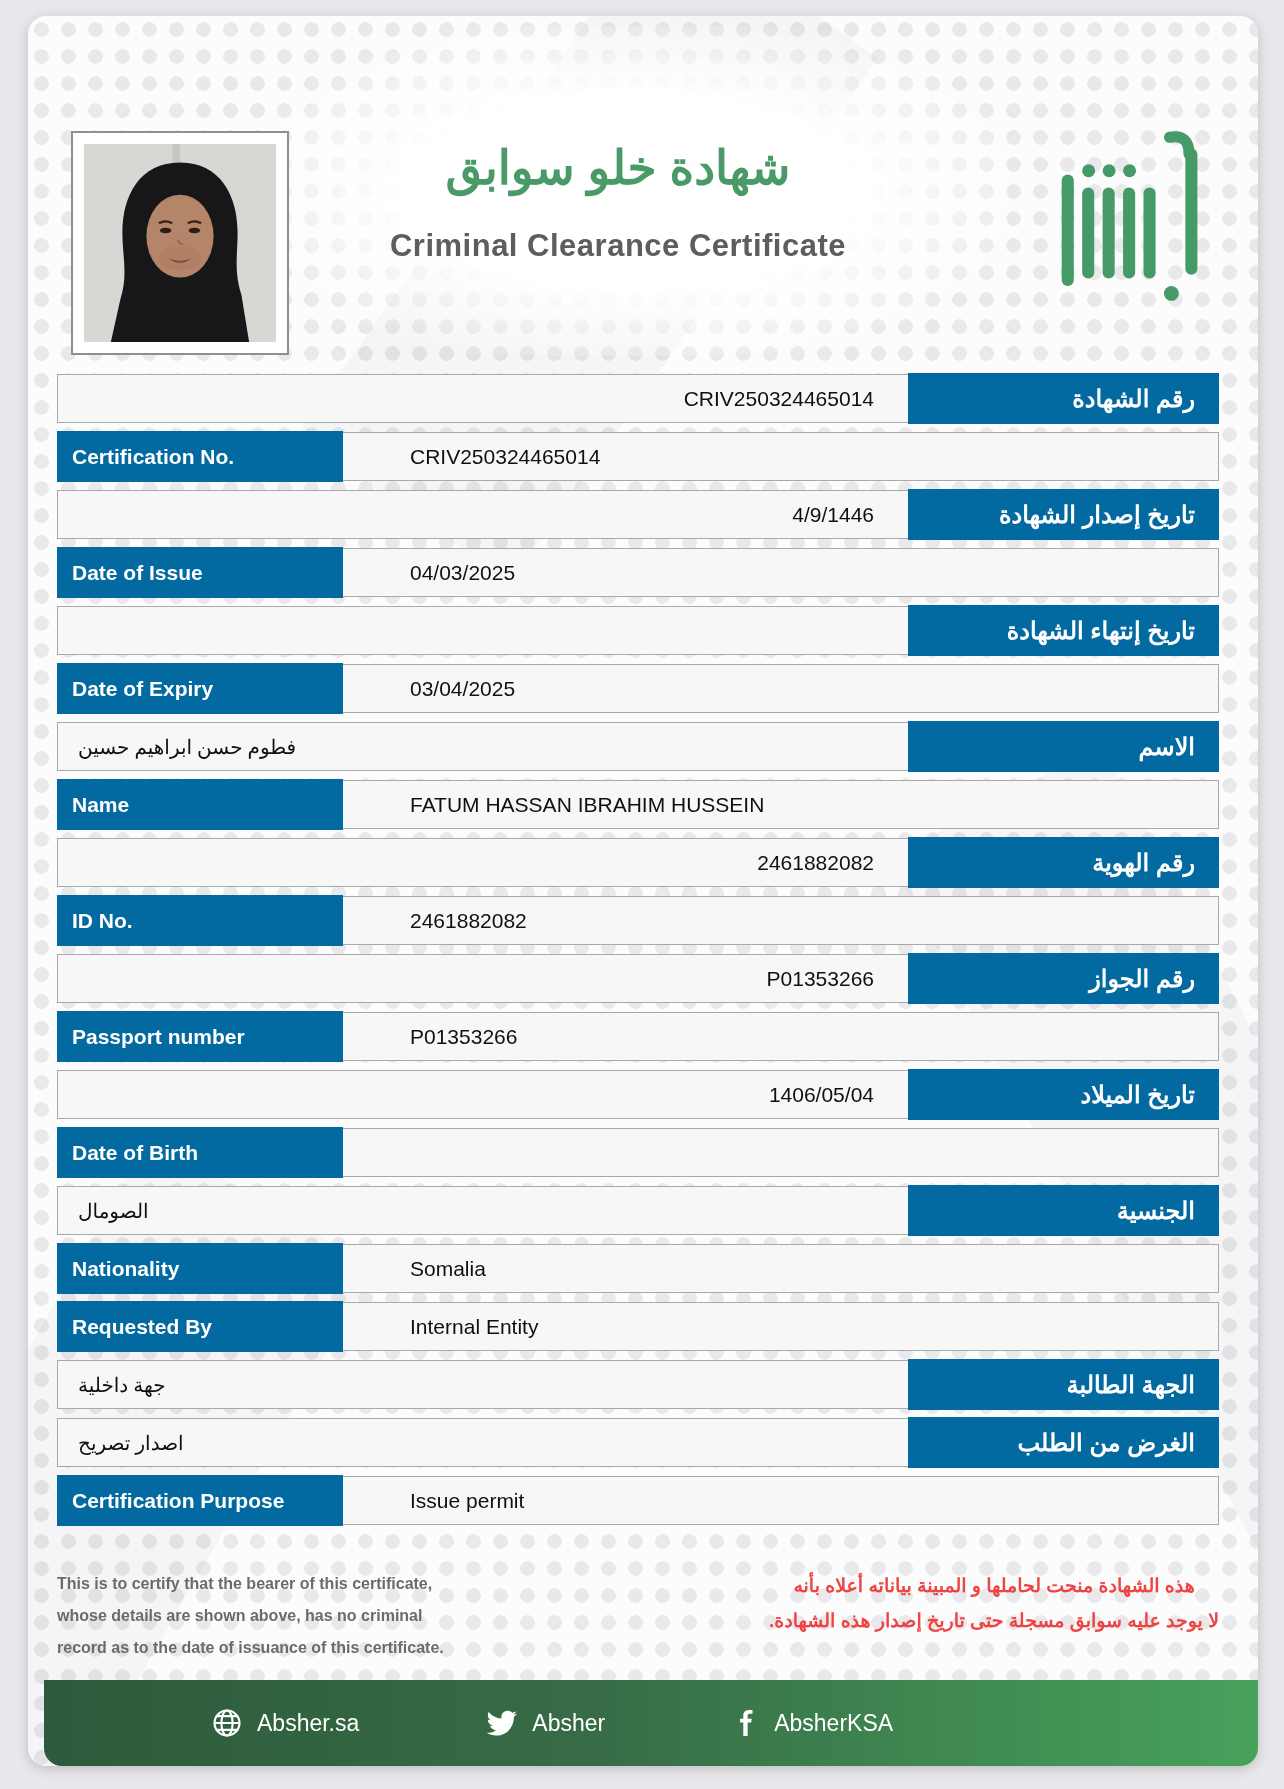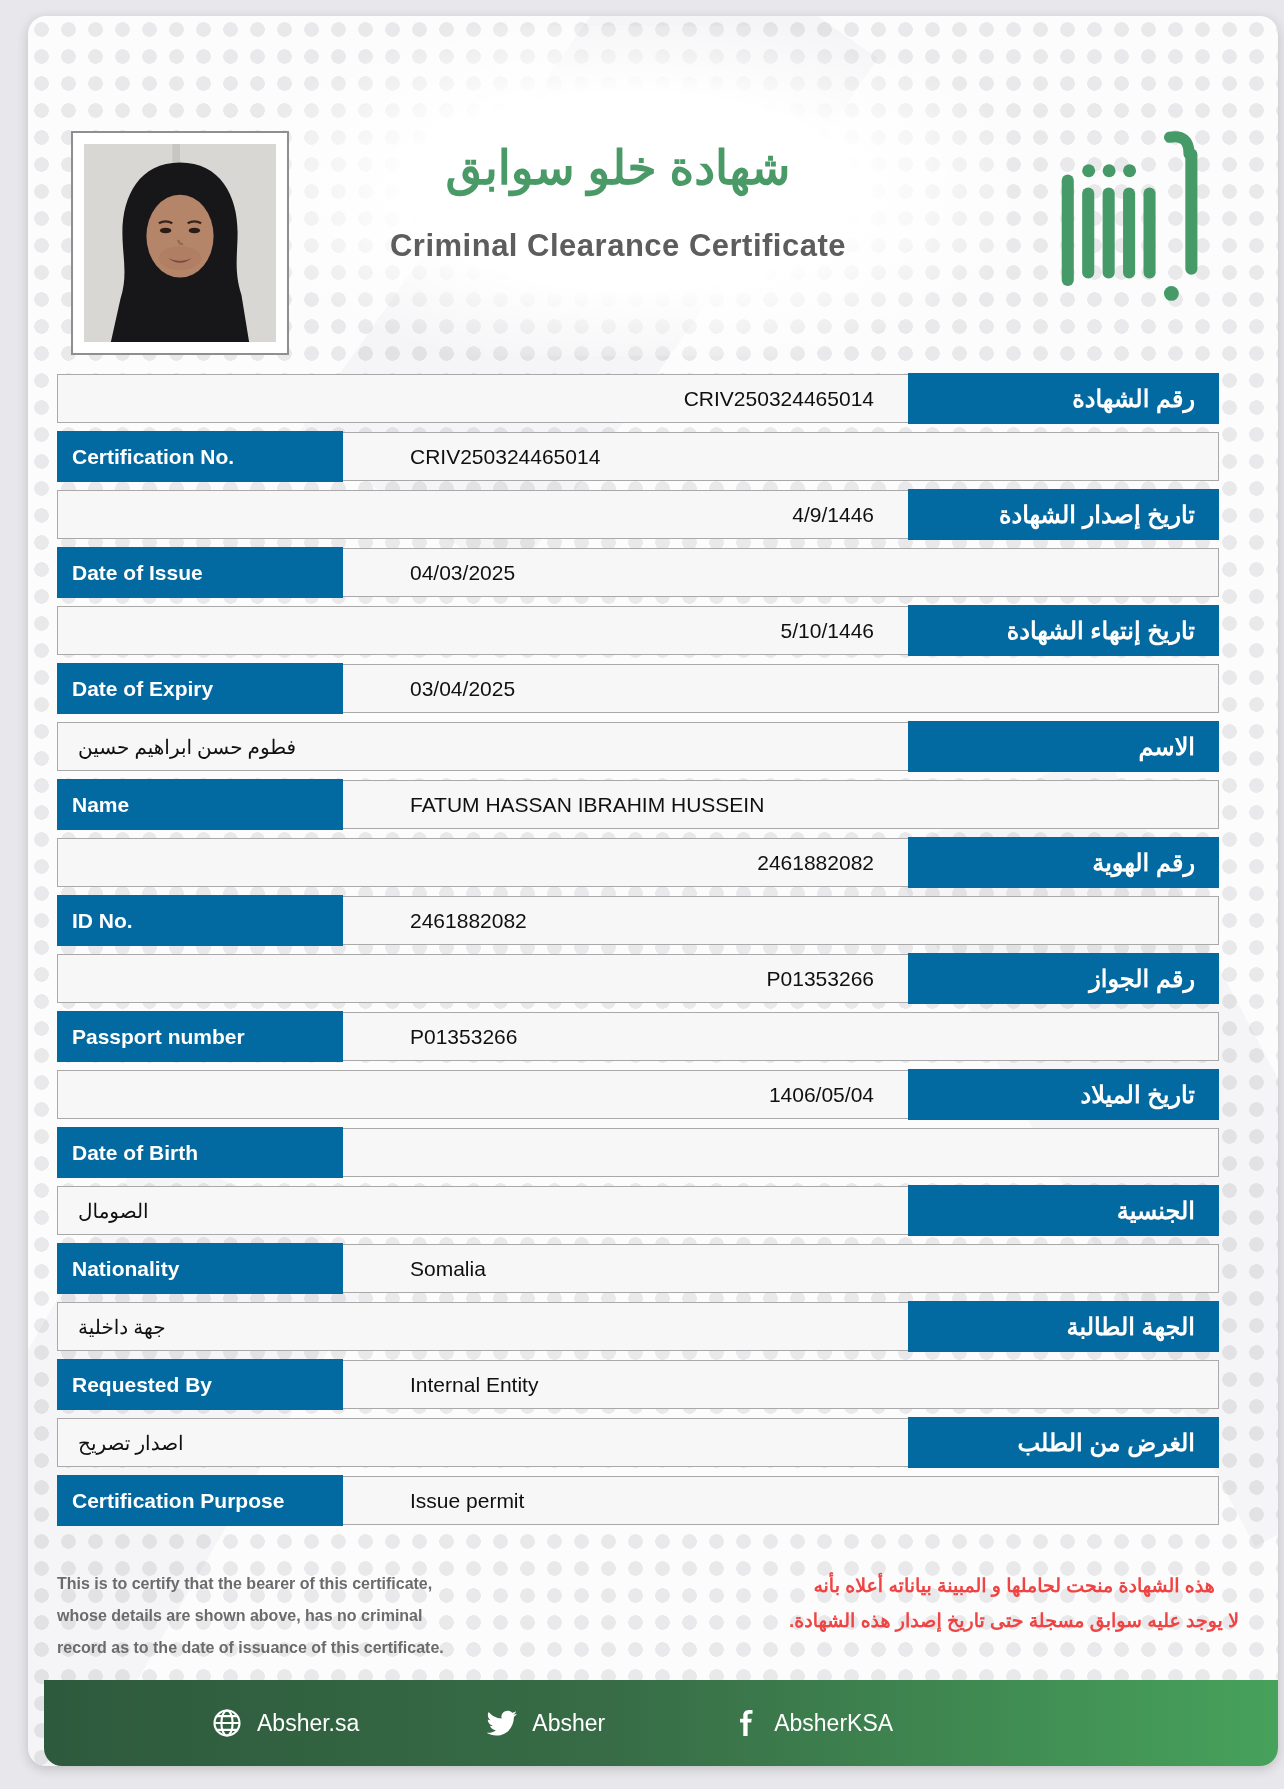--- a/index.html
+++ b/index.html
@@ -8,21 +8,20 @@
     background:#e8e8ec;
     font-family:"Liberation Sans", sans-serif;
     position:relative;
     overflow:hidden;
   }
   .card{
     position:absolute;left:28px;top:16px;width:1230px;height:1750px;
     background:#fcfcfd;border-radius:18px;
     box-shadow:0 3px 12px rgba(0,0,0,0.18);
     overflow:hidden;
-    padding-left:20px;
   }
   .dots{
     position:absolute;inset:0;
     background-image:radial-gradient(circle, #e9e9eb 7px, transparent 7.6px);
     background-size:27px 27px;
   }
   .wm{position:absolute;background:rgba(70,70,85,0.035);}
   .wm1{left:430px;top:-90px;width:260px;height:640px;transform:rotate(35deg);}
   .wm2{left:1030px;top:740px;width:240px;height:780px;transform:rotate(-28deg);}
   .wm3{left:-70px;top:1140px;width:260px;height:700px;transform:rotate(30deg);}
@@ -138,21 +137,20 @@
   </div>
       <div class="row ar">
     <div class="value">4/9/1446</div>
     <div class="glabel">تاريخ إصدار الشهادة</div>
   </div>
       <div class="row en">
     <div class="glabel">Date of Issue</div>
     <div class="value">04/03/2025</div>
   </div>
       <div class="row ar">
-    <div class="value">5/10/1446</div>
     <div class="glabel">تاريخ إنتهاء الشهادة</div>
   </div>
       <div class="row en">
     <div class="glabel">Date of Expiry</div>
     <div class="value">03/04/2025</div>
   </div>
       <div class="row ar">
     <div class="value serif" dir="rtl">فطوم حسن ابراهيم حسين</div>
     <div class="glabel">الاسم</div>
   </div>
@@ -184,27 +182,27 @@
     <div class="glabel">Date of Birth</div>
   </div>
       <div class="row ar">
     <div class="value serif" dir="rtl">الصومال</div>
     <div class="glabel">الجنسية</div>
   </div>
       <div class="row en">
     <div class="glabel">Nationality</div>
     <div class="value">Somalia</div>
   </div>
+      <div class="row en">
+    <div class="glabel">Requested By</div>
+    <div class="value">Internal Entity</div>
+  </div>
       <div class="row ar">
     <div class="value serif" dir="rtl">جهة داخلية</div>
     <div class="glabel">الجهة الطالبة</div>
-  </div>
-      <div class="row en">
-    <div class="glabel">Requested By</div>
-    <div class="value">Internal Entity</div>
   </div>
       <div class="row ar">
     <div class="value serif" dir="rtl">اصدار تصريح</div>
     <div class="glabel">الغرض من الطلب</div>
   </div>
       <div class="row en">
     <div class="glabel">Certification Purpose</div>
     <div class="value">Issue permit</div>
   </div>
     </div>

